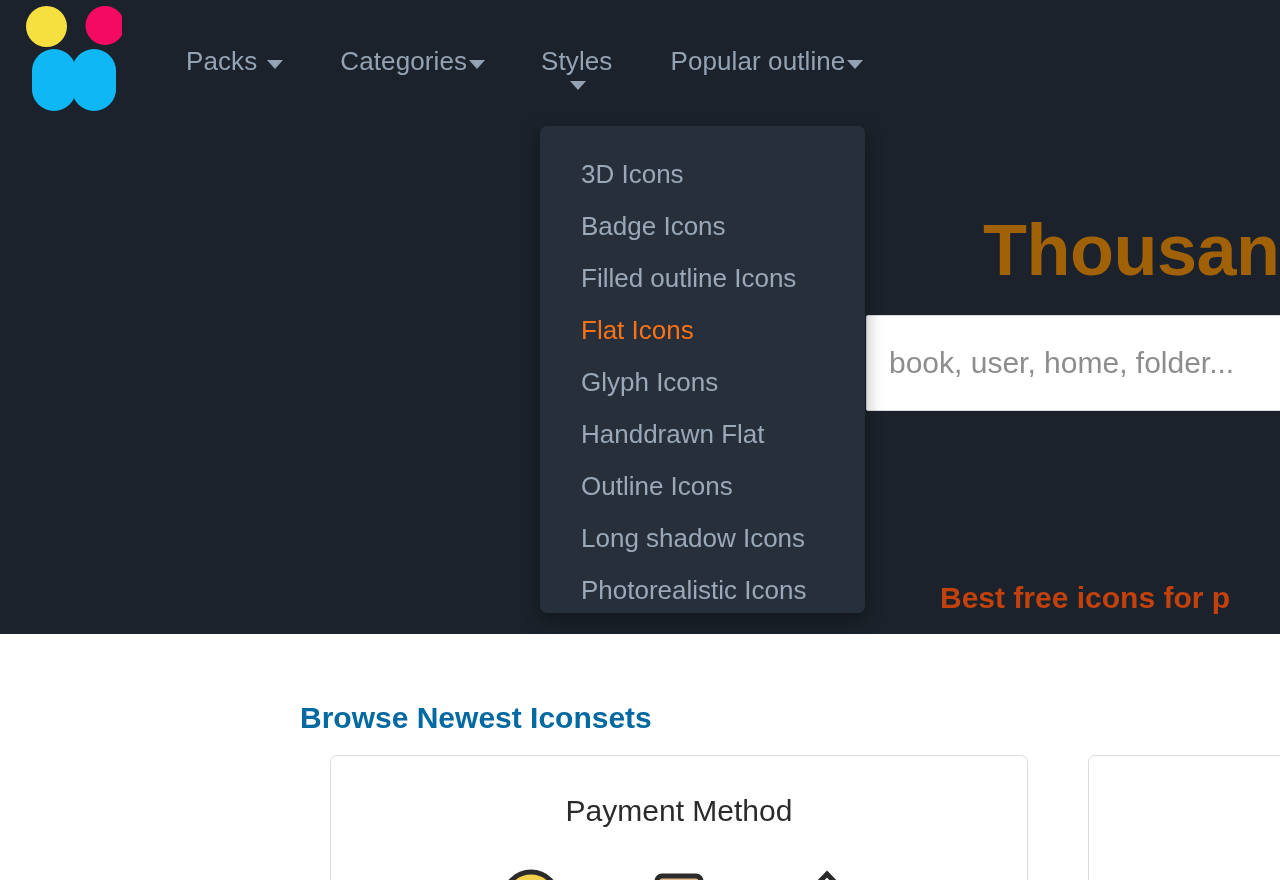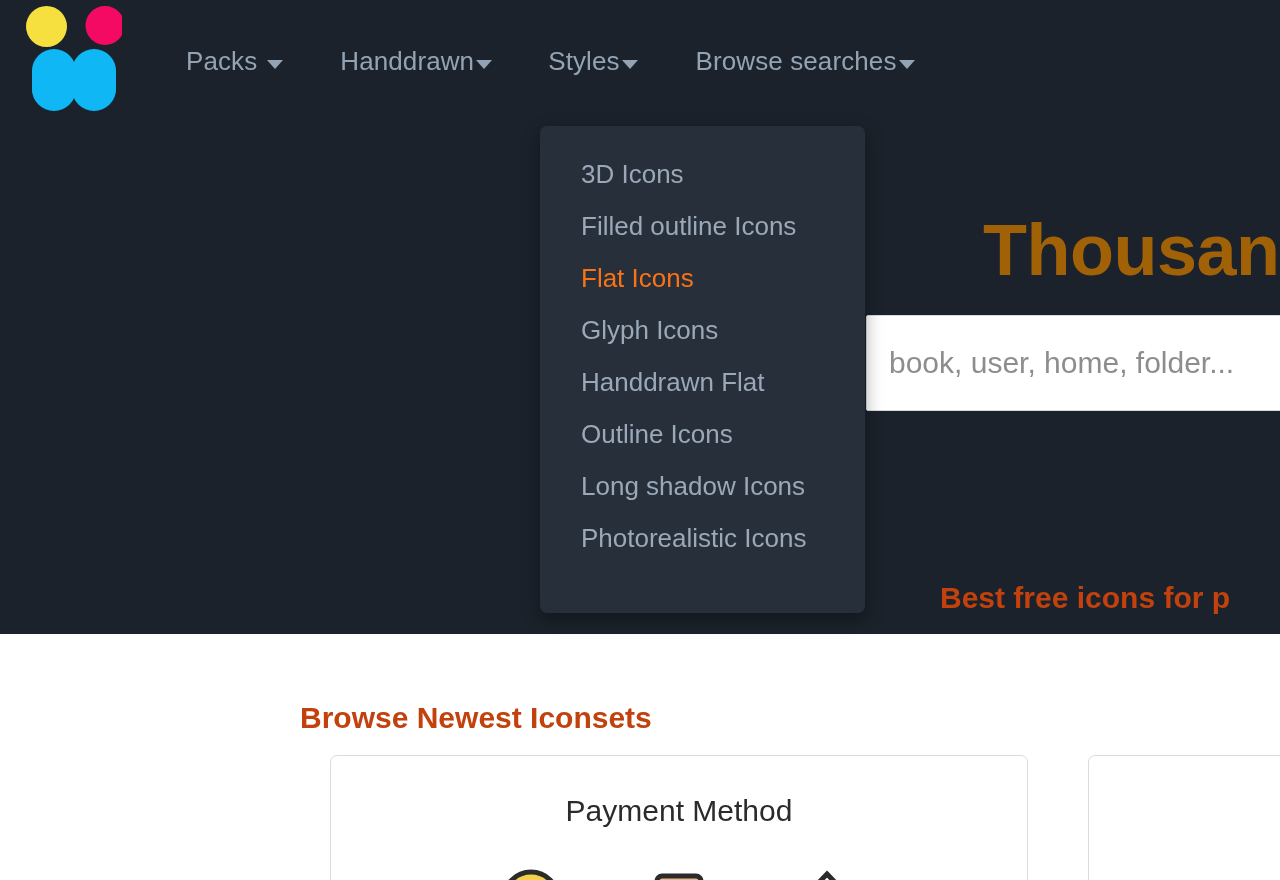--- a/index.html
+++ b/index.html
@@ -57,21 +57,21 @@
     font-size: 26px;
     line-height: 34px;
     letter-spacing: 0.1px;
     cursor: pointer;
     white-space: nowrap;
     display: inline-flex;
     align-items: center;
   }
   .nav-item.gap-wide { margin-right: 57px; }
   .nav-item.gap-med  { margin-right: 56px; }
-  .nav-item.gap-sm   { margin-right: 58px; }
+  .nav-item.gap-sm   { margin-right: 58px; flex-direction: column; }
   .caret {
     display: inline-block;
     width: 0; height: 0;
     border-left: 8px solid transparent;
     border-right: 8px solid transparent;
     border-top: 9px solid #94a3b4;
     margin-left: 10px;
     position: relative;
     top: 3px;
   }
@@ -159,21 +159,21 @@
     height: 246px;
     background: #ffffff;
   }
   .section-title {
     position: absolute;
     left: 300px;
     top: 64px;
     font-size: 30px;
     line-height: 40px;
     font-weight: bold;
-    color: #c2410c;
+    color: #0369a1;
     white-space: nowrap;
   }
   .card {
     position: absolute;
     top: 121px;
     height: 200px;
     background: #ffffff;
     border: 1px solid #dcdcdc;
     border-radius: 7px;
   }
@@ -221,44 +221,45 @@
         <path d="M42 66 C52 61 60 61 70 66 L70 84 C60 89 52 89 42 84 Z" fill="#0fb8f5"></path>
       </svg>
     </a>
 
     <div class="nav-links">
       <span class="nav-item gap-wide">
         <span>Packs</span>
         <i class="caret"></i>
       </span>
       <span class="nav-item gap-med">
-        <span>Handdrawn</span>
+        <span>Categories</span>
         <i class="caret tight"></i>
       </span>
       <span class="nav-item gap-sm">
         <span>Styles</span>
         <i class="caret tight"></i>
       </span>
       <span class="nav-item">
-        <span>Browse searches</span>
+        <span>Popular outline</span>
         <i class="caret tight"></i>
       </span>
     </div>
   </div>
 
   <h1 class="hero-title">Thousan</h1>
 
   <div class="search-box">
     <input class="search-input" type="text" placeholder="book, user, home, folder..." style="">
   </div>
 
   <div class="hero-tagline">Best free icons for p</div>
 
   <div class="dropdown">
     <a class="dropdown-item">3D Icons</a>
+    <a class="dropdown-item">Badge Icons</a>
     <a class="dropdown-item">Filled outline Icons</a>
     <a class="dropdown-item active">Flat Icons</a>
     <a class="dropdown-item">Glyph Icons</a>
     <a class="dropdown-item">Handdrawn Flat</a>
     <a class="dropdown-item">Outline Icons</a>
     <a class="dropdown-item">Long shadow Icons</a>
     <a class="dropdown-item">Photorealistic Icons</a>
   </div>
 
   <div class="content">

